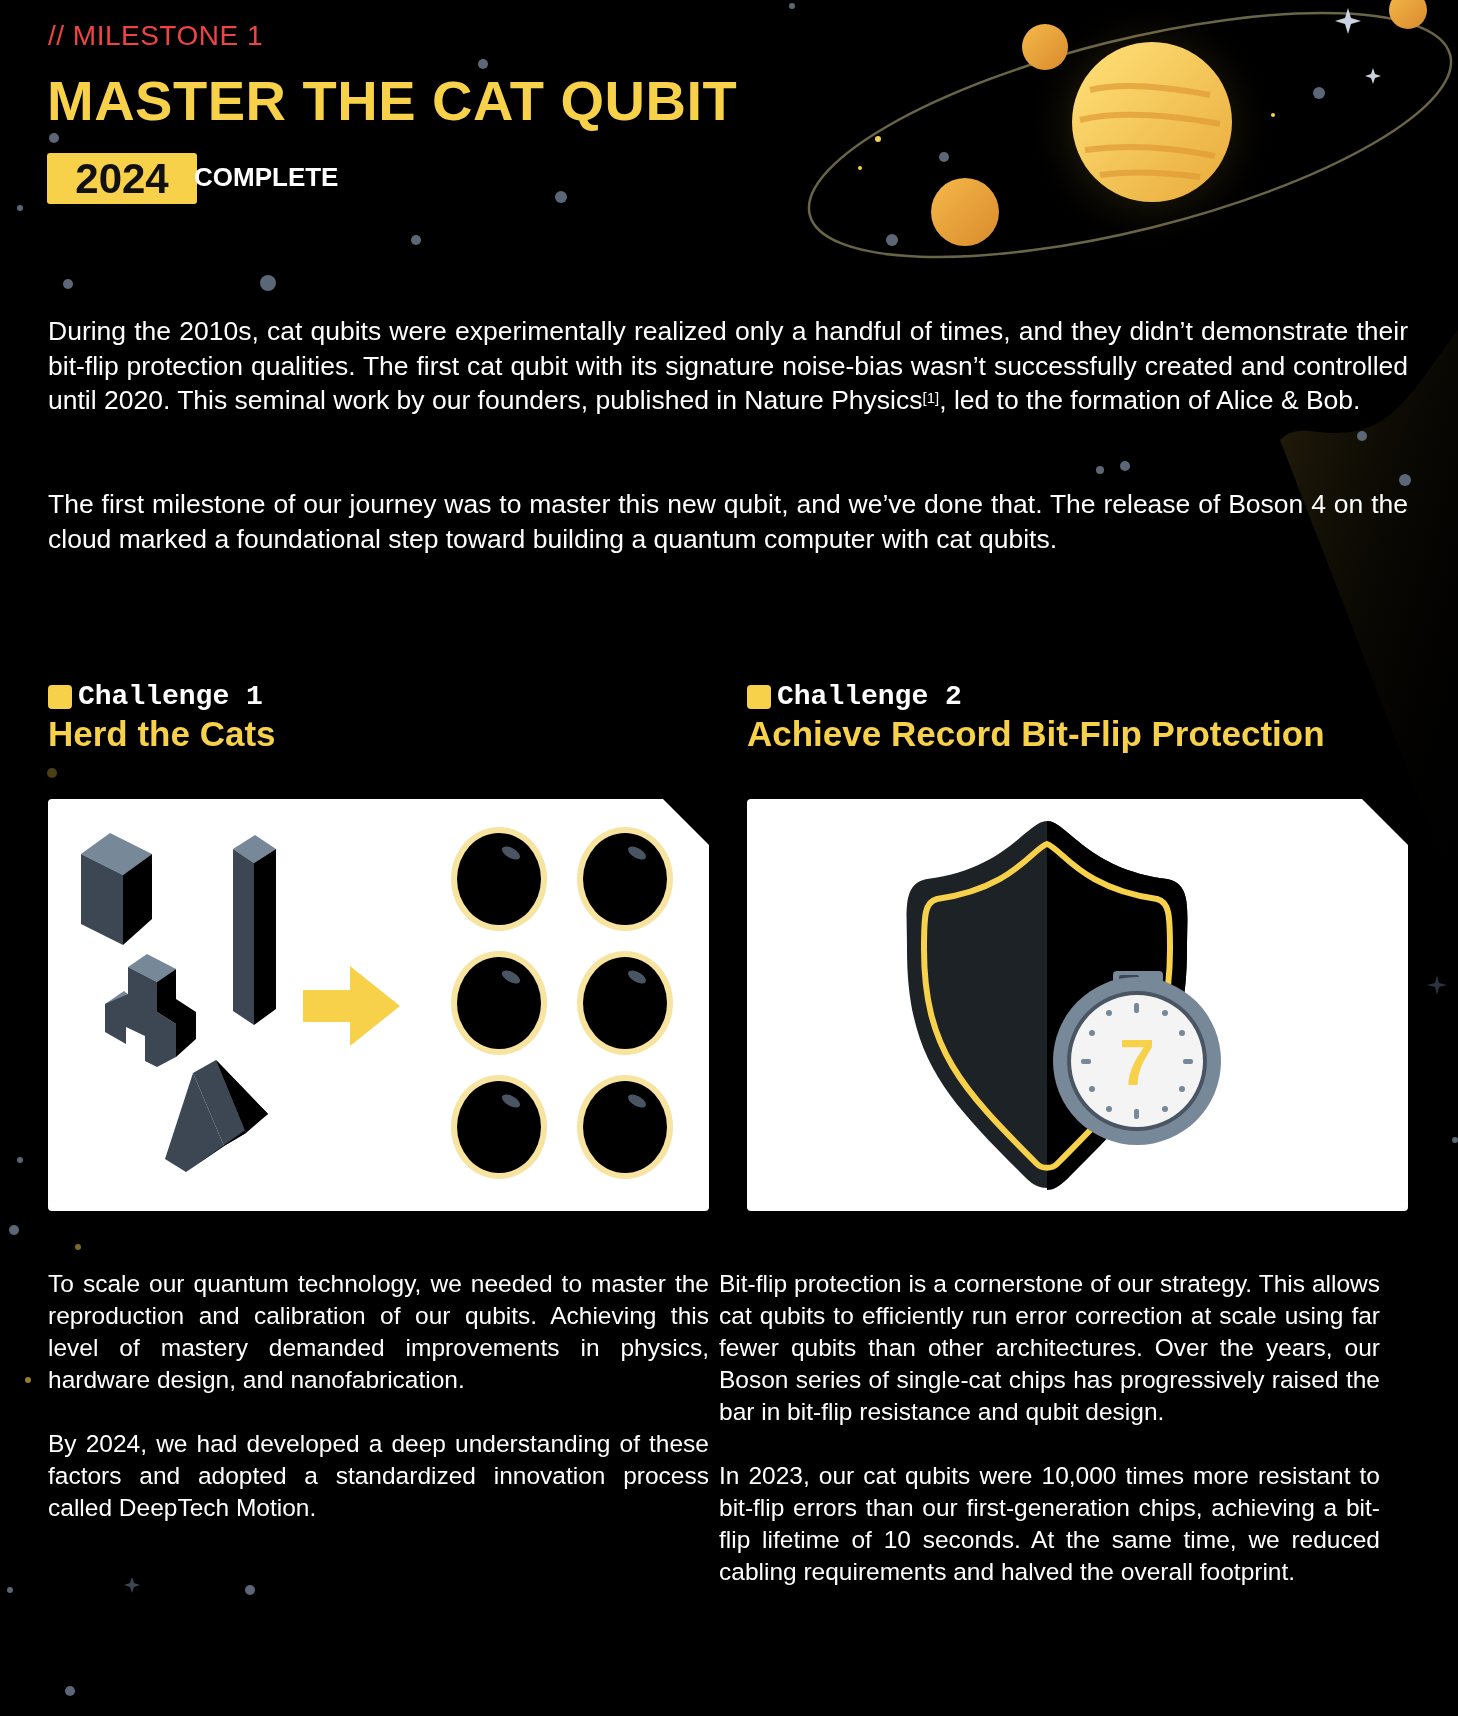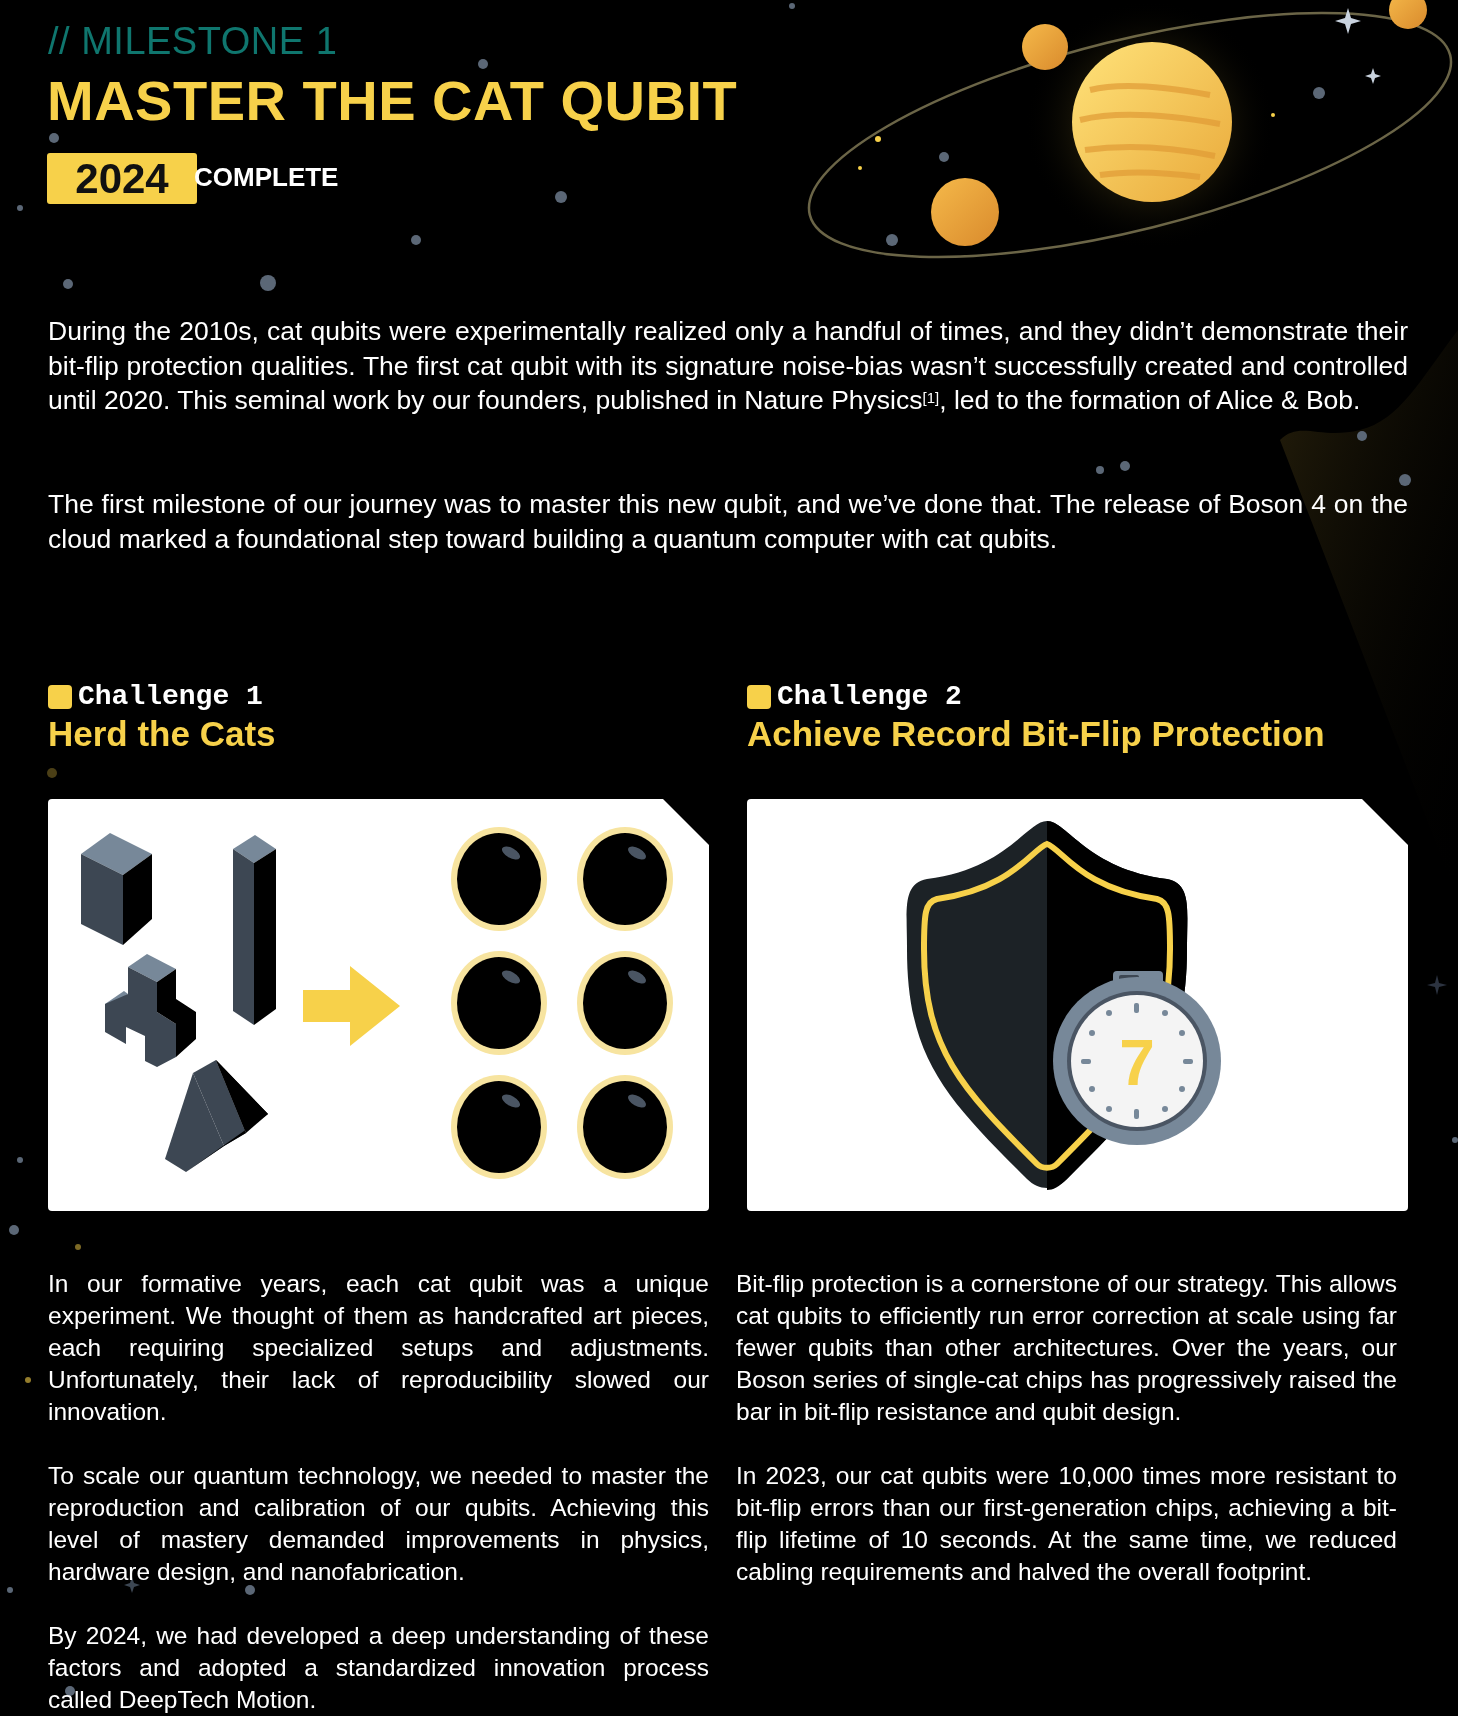--- a/index.html
+++ b/index.html
@@ -1,20 +1,20 @@
 <!DOCTYPE html>
 <html><head>
 <meta charset="utf-8">
 <style>
   * { box-sizing: border-box; margin: 0; padding: 0; }
   html, body { width: 1458px; height: 1716px; background: #000; overflow: hidden; }
   body { position: relative; font-family: "Liberation Sans", "DejaVu Sans", sans-serif; color: #fff; }
   .abs { position: absolute; }
   .stars { position: absolute; inset: 0; pointer-events: none; }
-  .kicker { left: 48px; top: 20px; font-size: 38px; letter-spacing: 0.5px; color: #0f766e; }
+  .kicker { left: 48px; top: 20px; font-size: 28px; letter-spacing: 0.5px; color: #ef4444; }
   .title { left: 47px; top: 68px; font-size: 56px; font-weight: bold; color: #f7d14a; letter-spacing: 0.5px; }
   .year-badge { left: 47px; top: 153px; width: 150px; height: 51px; background: #f7d14a; border-radius: 3px;
     color: #111; font-weight: bold; font-size: 42px; display: flex; align-items: center; justify-content: center; }
   .status { left: 194px; top: 162px; font-size: 26px; font-weight: bold; color: #fff; }
   .para { left: 48px; width: 1360px; font-size: 26.5px; line-height: 34.6px; text-align: justify; color: #fff; }
   .para sup { font-size: 15px; vertical-align: top; position: relative; top: -2px; }
   .ch-label { font-size: 28px; font-weight: bold; display: flex; align-items: center; gap: 6px; color: #fff; font-family: Liberation Mono, monospace; }
   .ch-square { width: 24px; height: 24px; background: #f7d14a; border-radius: 4px; display: inline-block; }
   .ch-title { font-size: 35px; font-weight: bold; color: #f7d14a; }
   .card { width: 661px; height: 412px; background: #fff; border-radius: 4px;
@@ -168,21 +168,20 @@
       <g transform="translate(577,328)">
           <ellipse rx="48" ry="52" fill="#f7e4a0"></ellipse>
           <ellipse rx="42" ry="46" fill="#000"></ellipse>
           <ellipse cx="12" cy="-26" rx="10" ry="5" fill="#4a5563" transform="rotate(30 12 -26)"></ellipse>
         </g>
     </g>
   </svg>
 </div>
 
 <div class="abs col-text" style="left:48px; top:1268px;">
-  <p>In our formative years, each cat qubit was a unique experiment. We thought of them as handcrafted art pieces, each requiring specialized setups and adjustments. Unfortunately, their lack of reproducibility slowed our innovation.</p>
   <p>To scale our quantum technology, we needed to master the reproduction and calibration of our qubits. Achieving this level of mastery demanded improvements in physics, hardware design, and nanofabrication.</p>
   <p>By 2024, we had developed a deep understanding of these factors and adopted a standardized innovation process called DeepTech Motion.</p>
 </div>
 
 <div class="abs" style="left:747px; top:681px;">
   <div class="ch-label">
     <span class="ch-square"></span>
     <span>Challenge 2</span>
   </div>
   <div class="ch-title" style="margin-top:2px;">Achieve Record Bit-Flip Protection</div>
@@ -213,16 +212,16 @@
         <circle cx="435" cy="234" r="3"></circle>
       <circle cx="345" cy="290" r="3"></circle>
         <circle cx="435" cy="290" r="3"></circle>
         <circle cx="362" cy="310" r="3"></circle>
         <circle cx="418" cy="310" r="3"></circle>
     </g>
     <text x="390" y="286" text-anchor="middle" font-family="Liberation Sans, sans-serif" font-weight="bold" font-size="64" fill="#f7d14a">7</text>
   </svg>
 </div>
 
-<div class="abs col-text" style="left:736px; top:1268px;">
+<div class="abs col-text" style="left:719px; top:1268px;">
   <p>Bit-flip protection is a cornerstone of our strategy. This allows cat qubits to efficiently run error correction at scale using far fewer qubits than other architectures. Over the years, our Boson series of single-cat chips has progressively raised the bar in bit-flip resistance and qubit design.</p>
   <p>In 2023, our cat qubits were 10,000 times more resistant to bit-flip errors than our first-generation chips, achieving a bit-flip lifetime of 10 seconds. At the same time, we reduced cabling requirements and halved the overall footprint.</p>
 </div>
 
 </body></html>

